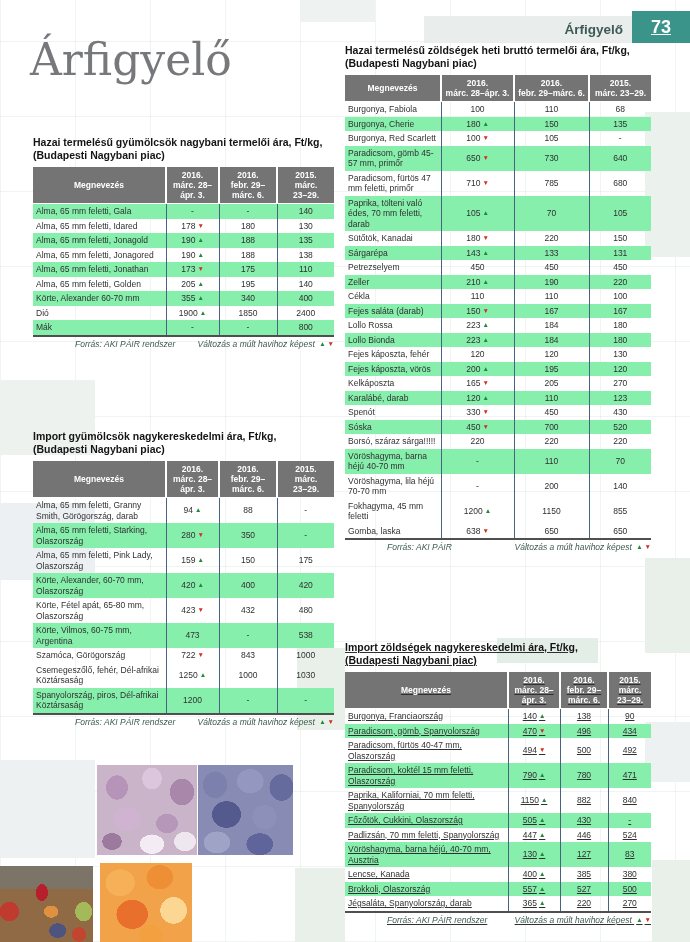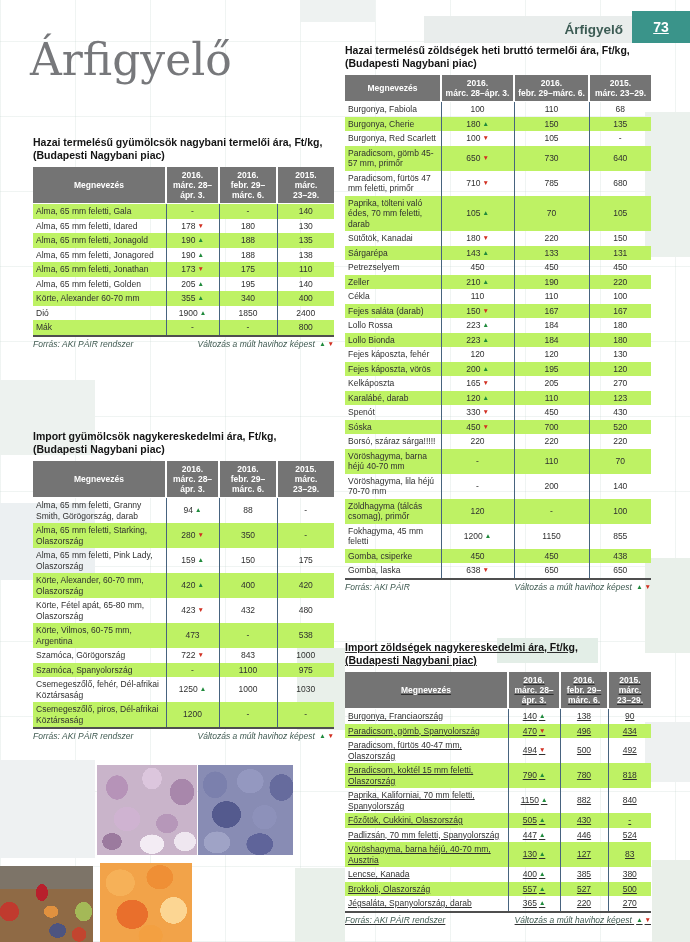--- a/index.html
+++ b/index.html
@@ -8,46 +8,46 @@
   .plaid{position:absolute;inset:0;z-index:0;pointer-events:none;
     background:
       repeating-linear-gradient(0deg, rgba(185,205,198,.22) 0 1px, transparent 1px 75px),
       repeating-linear-gradient(90deg, rgba(185,205,198,.22) 0 1px, transparent 1px 75px);}
   .sq{position:absolute;z-index:0;}
 
   .band{position:absolute;left:424px;top:16px;width:199px;height:27px;background:#e9edec;z-index:2;
         display:flex;align-items:center;justify-content:flex-end;padding-right:9px;
         font-size:13.5px;font-weight:bold;color:#3c5b54;}
   .pagenum{position:absolute;left:632px;top:11px;width:58px;height:32px;background:#3a948a;z-index:2;
-        display:flex;align-items:center;justify-content:center;color:#fff;font-size:14px;font-weight:bold;text-decoration:underline;}
+        display:flex;align-items:center;justify-content:center;color:#fff;font-size:18px;font-weight:bold;text-decoration:underline;}
   .big-title{position:absolute;left:30px;top:34px;z-index:2;font-family:"DejaVu Serif",serif;
         font-size:44px;color:#77787b;}
 
   .tblock{position:absolute;z-index:2;}
   .t1{left:33px;top:136px;width:301px;}
   .t2{left:33px;top:430px;width:301px;}
   .t3{left:345px;top:44px;width:306px;}
   .t4{left:345px;top:641px;width:306px;text-decoration:underline;}
 
   .t-heading{font-weight:bold;font-size:10.5px;line-height:13px;white-space:pre-line;
         color:#141414;margin-bottom:5px;}
   table.price{border-collapse:collapse;width:100%;table-layout:fixed;border-bottom:2px solid #4f4f4f;}
   table.price th{background:#747474;color:#fff;font-size:8.5px;line-height:10px;font-weight:bold;
         text-align:center;padding:3px 1px;white-space:pre-line;border-left:2px solid #fff;vertical-align:middle;}
   table.price th:first-child{border-left:none;margin-top:28px;}
   table.price thead tr{border-bottom:1.5px solid #fff;}
   table.price td{font-size:8.5px;line-height:10.5px;padding:2px 3px;vertical-align:middle;}
   table.price td.name{text-align:left;}
   table.price td.val{text-align:center;border-left:1.5px solid #47637f;padding:2px 1px;}
-  table.price tr.alt{background:#bef264;}
+  table.price tr.alt{background:#86efac;}
   .arr{font-size:6.5px;margin-left:2px;vertical-align:1px;}
   .arr.up{color:#1f8a3c;}
   .arr.down{color:#d12f21;}
   .t-footer{display:flex;justify-content:space-between;font-style:italic;font-size:8.5px;
-        color:#3f5a51;margin-top:2px;}
+        color:#3f5a51;margin-top:2px;margin-left:42px;}
 
   .photo{position:absolute;z-index:2;}
   .photo-garlic{left:97px;top:765px;width:100px;height:90px;background:
       radial-gradient(18px 20px at 20% 25%, #b693b8 60%, transparent 61%),
       radial-gradient(16px 18px at 55% 15%, #dcc6dd 60%, transparent 61%),
       radial-gradient(20px 22px at 85% 30%, #a887ab 60%, transparent 61%),
       radial-gradient(22px 20px at 30% 60%, #cfb3d1 60%, transparent 61%),
       radial-gradient(18px 16px at 70% 65%, #b697b9 60%, transparent 61%),
       radial-gradient(16px 14px at 15% 85%, #9b7a9e 60%, transparent 61%),
       radial-gradient(20px 16px at 55% 88%, #f3ecf4 60%, transparent 61%),
@@ -252,34 +252,28 @@
             <td class="val"><span class="v">473</span></td>
             <td class="val"><span class="v">-</span></td>
             <td class="val"><span class="v">538</span></td>
           </tr>
           <tr>
             <td class="name">Szamóca, Görögország</td>
             <td class="val"><span class="v">722</span><span class="arr down">▼</span></td>
             <td class="val"><span class="v">843</span></td>
             <td class="val"><span class="v">1000</span></td>
           </tr>
-          <tr class="alt">
-            <td class="name">Szamóca, Spanyolország</td>
-            <td class="val"><span class="v">-</span></td>
-            <td class="val"><span class="v">1100</span></td>
-            <td class="val"><span class="v">975</span></td>
-          </tr>
           <tr>
             <td class="name">Csemegeszőlő, fehér, Dél-afrikai Köztársaság</td>
             <td class="val"><span class="v">1250</span><span class="arr up">▲</span></td>
             <td class="val"><span class="v">1000</span></td>
             <td class="val"><span class="v">1030</span></td>
           </tr>
           <tr class="alt">
-            <td class="name">Csemegeszőlő, piros, Dél-afrikai Köztársaság</td>
+            <td class="name">Spanyolország, piros, Dél-afrikai Köztársaság</td>
             <td class="val"><span class="v">1200</span></td>
             <td class="val"><span class="v">-</span></td>
             <td class="val"><span class="v">-</span></td>
           </tr>
         </tbody>
       </table>
     <div class="t-footer">
         <span class="src">Forrás: AKI PÁIR rendszer</span>
         <span class="chg"><span>Változás a múlt havihoz képest </span><span class="arr up">▲</span><span class="arr down">▼</span></span>
       </div>
@@ -438,37 +432,25 @@
             <td class="val"><span class="v">-</span></td>
             <td class="val"><span class="v">110</span></td>
             <td class="val"><span class="v">70</span></td>
           </tr>
           <tr>
             <td class="name">Vöröshagyma, lila héjú 70-70 mm</td>
             <td class="val"><span class="v">-</span></td>
             <td class="val"><span class="v">200</span></td>
             <td class="val"><span class="v">140</span></td>
           </tr>
-          <tr class="alt">
-            <td class="name">Zöldhagyma (tálcás csomag), primőr</td>
-            <td class="val"><span class="v">120</span></td>
-            <td class="val"><span class="v">-</span></td>
-            <td class="val"><span class="v">100</span></td>
-          </tr>
           <tr>
             <td class="name">Fokhagyma, 45 mm feletti</td>
             <td class="val"><span class="v">1200</span><span class="arr up">▲</span></td>
             <td class="val"><span class="v">1150</span></td>
             <td class="val"><span class="v">855</span></td>
-          </tr>
-          <tr class="alt">
-            <td class="name">Gomba, csiperke</td>
-            <td class="val"><span class="v">450</span></td>
-            <td class="val"><span class="v">450</span></td>
-            <td class="val"><span class="v">438</span></td>
           </tr>
           <tr>
             <td class="name">Gomba, laska</td>
             <td class="val"><span class="v">638</span><span class="arr down">▼</span></td>
             <td class="val"><span class="v">650</span></td>
             <td class="val"><span class="v">650</span></td>
           </tr>
         </tbody>
       </table>
     <div class="t-footer">
@@ -517,21 +499,21 @@
           <tr>
             <td class="name">Paradicsom, fürtös 40-47 mm, Olaszország</td>
             <td class="val"><span class="v">494</span><span class="arr down">▼</span></td>
             <td class="val"><span class="v">500</span></td>
             <td class="val"><span class="v">492</span></td>
           </tr>
           <tr class="alt">
             <td class="name">Paradicsom, koktél 15 mm feletti, Olaszország</td>
             <td class="val"><span class="v">790</span><span class="arr up">▲</span></td>
             <td class="val"><span class="v">780</span></td>
-            <td class="val"><span class="v">818</span></td>
+            <td class="val"><span class="v">471</span></td>
           </tr>
           <tr>
             <td class="name">Paprika, Kaliforniai, 70 mm feletti, Spanyolország</td>
             <td class="val"><span class="v">1150</span><span class="arr up">▲</span></td>
             <td class="val"><span class="v">882</span></td>
             <td class="val"><span class="v">840</span></td>
           </tr>
           <tr class="alt">
             <td class="name">Főzőtök, Cukkini, Olaszország</td>
             <td class="val"><span class="v">505</span><span class="arr up">▲</span></td>

